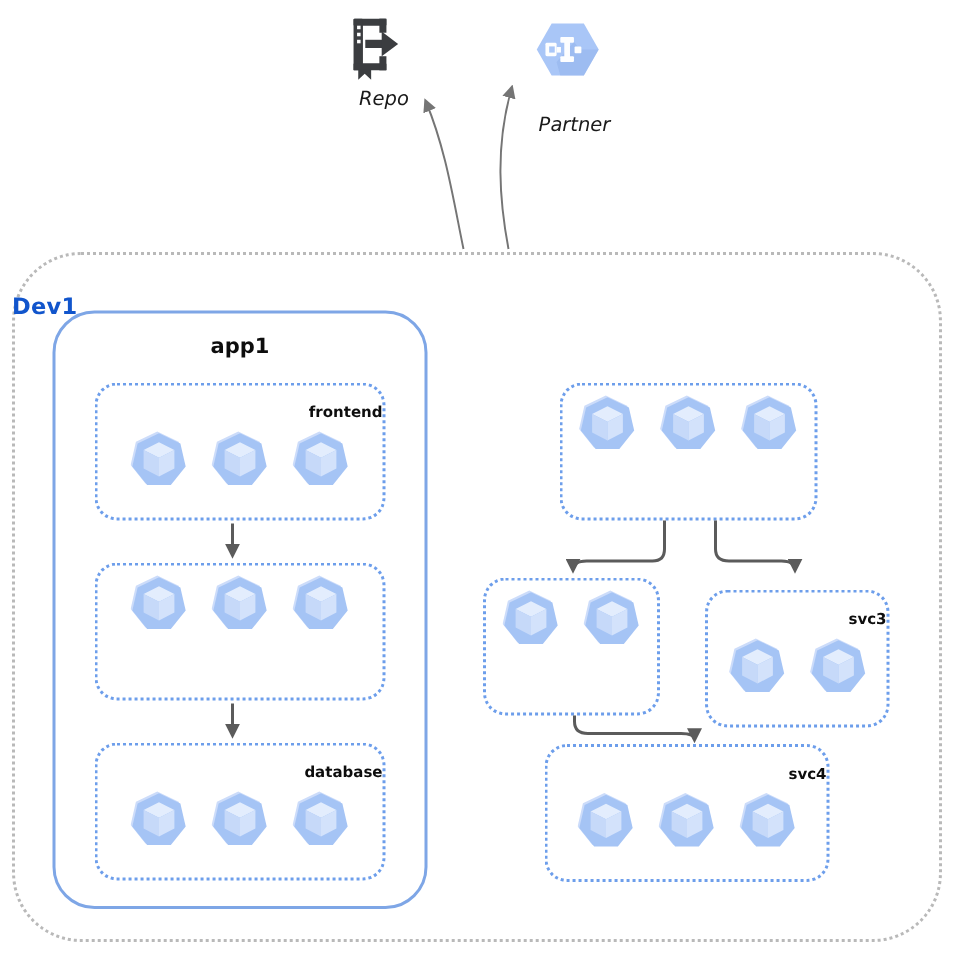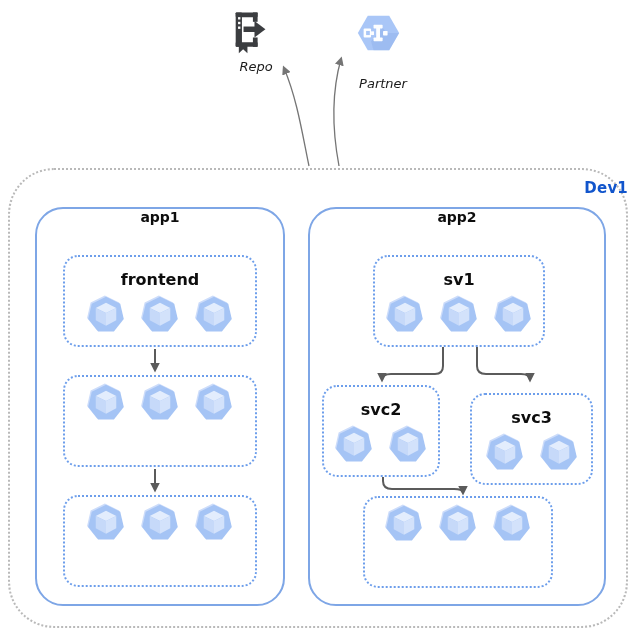--- a/index.html
+++ b/index.html
@@ -7,38 +7,38 @@
     position:relative;width:636px;height:636px;background:#fff;overflow:hidden;
     font-family:"DejaVu Sans","Liberation Sans",sans-serif;
   }
   
   .env{
     position:absolute;left:8px;top:168px;width:620px;height:460px;
     box-sizing:border-box;border:2.5px dotted var(--boundary_border,#b9b9b9);
     border-radius:46px;background:transparent;
   }
   .env-label{
-    position:absolute;left:8px;top:179px;width:620px;text-align:right;
+    position:absolute;left:8px;top:195px;width:620px;text-align:left;
     font-size:15px;font-weight:bold;color:var(--environment_label,#1155cc);
     letter-spacing:.2px;
   }
   
   .app{
     position:absolute;box-sizing:border-box;
     border:2px solid var(--app_border,#7ea6e6);border-radius:28px;background:transparent;
   }
   .app1{left:35px;top:207px;width:250px;height:399px;}
   .app2{left:308px;top:207px;width:298px;height:399px;}
-  .app-label{text-align:center;font-size:14px;font-weight:bold;color:#0d0d0d;}
+  .app-label{padding-top:14px;text-align:center;font-size:14px;font-weight:bold;color:#0d0d0d;}
   
   .svc{
     position:absolute;box-sizing:border-box;
     border:2px dotted var(--service_border,#6d9eeb);border-radius:15px;background:transparent;
   }
-  .svc-label{padding-top:13px;text-align:center;font-size:16px;font-weight:bold;color:#0d0d0d;}
+  .svc-label{padding-top:13px;text-align:right;font-size:10px;font-weight:bold;color:#0d0d0d;}
   .pods{display:flex;justify-content:center;gap:16px;margin-top:6px;}
   .pod{width:38px;height:40px;display:block;}
   .pod svg{width:38px;height:40px;display:block;}
   .svc-frontend{left:63px;top:255px;width:194px;height:92px;}
   .svc-backend {left:63px;top:375px;width:194px;height:92px;}
   .svc-database{left:63px;top:495px;width:194px;height:92px;}
   .svc-sv1 {left:373px;top:255px;width:172px;height:92px;}
   .svc-svc2{left:322px;top:385px;width:118px;height:92px;}
   .svc-svc3{left:470px;top:393px;width:123px;height:92px;}
   .svc-svc4{left:363px;top:496px;width:190px;height:92px;}
@@ -132,58 +132,55 @@
       <polygon points="47,1 84.5,19.1 93.8,59.7 67.8,92.2 26.2,92.2 0.2,59.7 9.5,19.1" fill="#ccdcfa"></polygon>
       <polygon points="50,4 87.5,22.1 96.8,62.7 70.8,95.2 29.2,95.2 3.2,62.7 12.5,22.1" fill="#a5c4f5"></polygon>
       <polygon points="50,20 77,33.5 50,47 23,33.5" fill="#e3edfd"></polygon>
       <polygon points="23,33.5 50,47 50,80 23,66" fill="#c6d9f9"></polygon>
       <polygon points="77,33.5 50,47 50,80 77,66" fill="#d3e2fb"></polygon>
     </svg>
   </span>
 </div>
   </div>
   <div class="svc svc-database">
-    <div class="pods">
-  <span class="pod">
-    <svg viewBox="0 0 100 104">
-      <polygon points="47,1 84.5,19.1 93.8,59.7 67.8,92.2 26.2,92.2 0.2,59.7 9.5,19.1" fill="#ccdcfa"></polygon>
-      <polygon points="50,4 87.5,22.1 96.8,62.7 70.8,95.2 29.2,95.2 3.2,62.7 12.5,22.1" fill="#a5c4f5"></polygon>
-      <polygon points="50,20 77,33.5 50,47 23,33.5" fill="#e3edfd"></polygon>
-      <polygon points="23,33.5 50,47 50,80 23,66" fill="#c6d9f9"></polygon>
-      <polygon points="77,33.5 50,47 50,80 77,66" fill="#d3e2fb"></polygon>
-    </svg>
-  </span>
-
-  <span class="pod">
-    <svg viewBox="0 0 100 104">
-      <polygon points="47,1 84.5,19.1 93.8,59.7 67.8,92.2 26.2,92.2 0.2,59.7 9.5,19.1" fill="#ccdcfa"></polygon>
-      <polygon points="50,4 87.5,22.1 96.8,62.7 70.8,95.2 29.2,95.2 3.2,62.7 12.5,22.1" fill="#a5c4f5"></polygon>
-      <polygon points="50,20 77,33.5 50,47 23,33.5" fill="#e3edfd"></polygon>
-      <polygon points="23,33.5 50,47 50,80 23,66" fill="#c6d9f9"></polygon>
-      <polygon points="77,33.5 50,47 50,80 77,66" fill="#d3e2fb"></polygon>
-    </svg>
-  </span>
-
-  <span class="pod">
-    <svg viewBox="0 0 100 104">
-      <polygon points="47,1 84.5,19.1 93.8,59.7 67.8,92.2 26.2,92.2 0.2,59.7 9.5,19.1" fill="#ccdcfa"></polygon>
-      <polygon points="50,4 87.5,22.1 96.8,62.7 70.8,95.2 29.2,95.2 3.2,62.7 12.5,22.1" fill="#a5c4f5"></polygon>
-      <polygon points="50,20 77,33.5 50,47 23,33.5" fill="#e3edfd"></polygon>
-      <polygon points="23,33.5 50,47 50,80 23,66" fill="#c6d9f9"></polygon>
-      <polygon points="77,33.5 50,47 50,80 77,66" fill="#d3e2fb"></polygon>
-    </svg>
-  </span>
-</div>
-  </div>
-
-  <div class="app app2">
-    <div class="app-label">app2</div>
-  </div>
+    <div class="svc-label">database</div>
+    <div class="pods">
+  <span class="pod">
+    <svg viewBox="0 0 100 104">
+      <polygon points="47,1 84.5,19.1 93.8,59.7 67.8,92.2 26.2,92.2 0.2,59.7 9.5,19.1" fill="#ccdcfa"></polygon>
+      <polygon points="50,4 87.5,22.1 96.8,62.7 70.8,95.2 29.2,95.2 3.2,62.7 12.5,22.1" fill="#a5c4f5"></polygon>
+      <polygon points="50,20 77,33.5 50,47 23,33.5" fill="#e3edfd"></polygon>
+      <polygon points="23,33.5 50,47 50,80 23,66" fill="#c6d9f9"></polygon>
+      <polygon points="77,33.5 50,47 50,80 77,66" fill="#d3e2fb"></polygon>
+    </svg>
+  </span>
+
+  <span class="pod">
+    <svg viewBox="0 0 100 104">
+      <polygon points="47,1 84.5,19.1 93.8,59.7 67.8,92.2 26.2,92.2 0.2,59.7 9.5,19.1" fill="#ccdcfa"></polygon>
+      <polygon points="50,4 87.5,22.1 96.8,62.7 70.8,95.2 29.2,95.2 3.2,62.7 12.5,22.1" fill="#a5c4f5"></polygon>
+      <polygon points="50,20 77,33.5 50,47 23,33.5" fill="#e3edfd"></polygon>
+      <polygon points="23,33.5 50,47 50,80 23,66" fill="#c6d9f9"></polygon>
+      <polygon points="77,33.5 50,47 50,80 77,66" fill="#d3e2fb"></polygon>
+    </svg>
+  </span>
+
+  <span class="pod">
+    <svg viewBox="0 0 100 104">
+      <polygon points="47,1 84.5,19.1 93.8,59.7 67.8,92.2 26.2,92.2 0.2,59.7 9.5,19.1" fill="#ccdcfa"></polygon>
+      <polygon points="50,4 87.5,22.1 96.8,62.7 70.8,95.2 29.2,95.2 3.2,62.7 12.5,22.1" fill="#a5c4f5"></polygon>
+      <polygon points="50,20 77,33.5 50,47 23,33.5" fill="#e3edfd"></polygon>
+      <polygon points="23,33.5 50,47 50,80 23,66" fill="#c6d9f9"></polygon>
+      <polygon points="77,33.5 50,47 50,80 77,66" fill="#d3e2fb"></polygon>
+    </svg>
+  </span>
+</div>
+  </div>
+
   <div class="svc svc-sv1">
-    <div class="svc-label">sv1</div>
     <div class="pods">
   <span class="pod">
     <svg viewBox="0 0 100 104">
       <polygon points="47,1 84.5,19.1 93.8,59.7 67.8,92.2 26.2,92.2 0.2,59.7 9.5,19.1" fill="#ccdcfa"></polygon>
       <polygon points="50,4 87.5,22.1 96.8,62.7 70.8,95.2 29.2,95.2 3.2,62.7 12.5,22.1" fill="#a5c4f5"></polygon>
       <polygon points="50,20 77,33.5 50,47 23,33.5" fill="#e3edfd"></polygon>
       <polygon points="23,33.5 50,47 50,80 23,66" fill="#c6d9f9"></polygon>
       <polygon points="77,33.5 50,47 50,80 77,66" fill="#d3e2fb"></polygon>
     </svg>
   </span>
@@ -203,21 +200,20 @@
       <polygon points="47,1 84.5,19.1 93.8,59.7 67.8,92.2 26.2,92.2 0.2,59.7 9.5,19.1" fill="#ccdcfa"></polygon>
       <polygon points="50,4 87.5,22.1 96.8,62.7 70.8,95.2 29.2,95.2 3.2,62.7 12.5,22.1" fill="#a5c4f5"></polygon>
       <polygon points="50,20 77,33.5 50,47 23,33.5" fill="#e3edfd"></polygon>
       <polygon points="23,33.5 50,47 50,80 23,66" fill="#c6d9f9"></polygon>
       <polygon points="77,33.5 50,47 50,80 77,66" fill="#d3e2fb"></polygon>
     </svg>
   </span>
 </div>
   </div>
   <div class="svc svc-svc2">
-    <div class="svc-label">svc2</div>
     <div class="pods">
   <span class="pod">
     <svg viewBox="0 0 100 104">
       <polygon points="47,1 84.5,19.1 93.8,59.7 67.8,92.2 26.2,92.2 0.2,59.7 9.5,19.1" fill="#ccdcfa"></polygon>
       <polygon points="50,4 87.5,22.1 96.8,62.7 70.8,95.2 29.2,95.2 3.2,62.7 12.5,22.1" fill="#a5c4f5"></polygon>
       <polygon points="50,20 77,33.5 50,47 23,33.5" fill="#e3edfd"></polygon>
       <polygon points="23,33.5 50,47 50,80 23,66" fill="#c6d9f9"></polygon>
       <polygon points="77,33.5 50,47 50,80 77,66" fill="#d3e2fb"></polygon>
     </svg>
   </span>
@@ -251,20 +247,21 @@
       <polygon points="47,1 84.5,19.1 93.8,59.7 67.8,92.2 26.2,92.2 0.2,59.7 9.5,19.1" fill="#ccdcfa"></polygon>
       <polygon points="50,4 87.5,22.1 96.8,62.7 70.8,95.2 29.2,95.2 3.2,62.7 12.5,22.1" fill="#a5c4f5"></polygon>
       <polygon points="50,20 77,33.5 50,47 23,33.5" fill="#e3edfd"></polygon>
       <polygon points="23,33.5 50,47 50,80 23,66" fill="#c6d9f9"></polygon>
       <polygon points="77,33.5 50,47 50,80 77,66" fill="#d3e2fb"></polygon>
     </svg>
   </span>
 </div>
   </div>
   <div class="svc svc-svc4">
+    <div class="svc-label">svc4</div>
     <div class="pods">
   <span class="pod">
     <svg viewBox="0 0 100 104">
       <polygon points="47,1 84.5,19.1 93.8,59.7 67.8,92.2 26.2,92.2 0.2,59.7 9.5,19.1" fill="#ccdcfa"></polygon>
       <polygon points="50,4 87.5,22.1 96.8,62.7 70.8,95.2 29.2,95.2 3.2,62.7 12.5,22.1" fill="#a5c4f5"></polygon>
       <polygon points="50,20 77,33.5 50,47 23,33.5" fill="#e3edfd"></polygon>
       <polygon points="23,33.5 50,47 50,80 23,66" fill="#c6d9f9"></polygon>
       <polygon points="77,33.5 50,47 50,80 77,66" fill="#d3e2fb"></polygon>
     </svg>
   </span>

